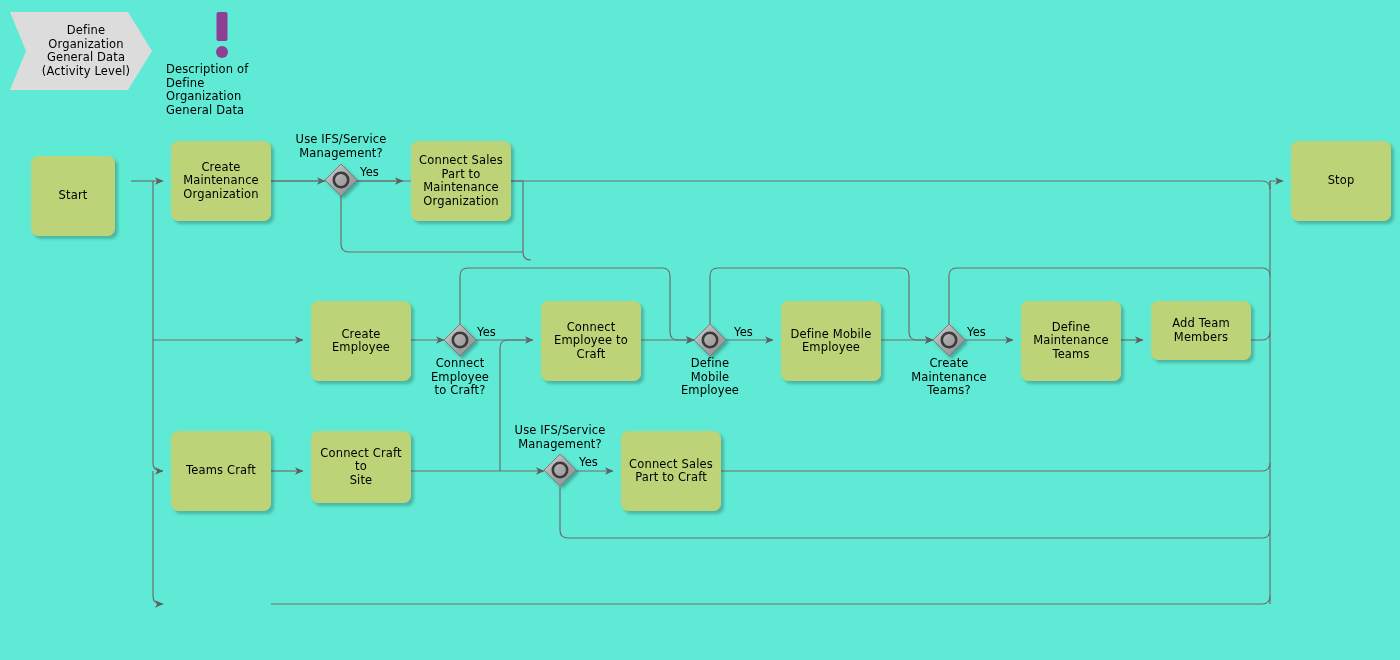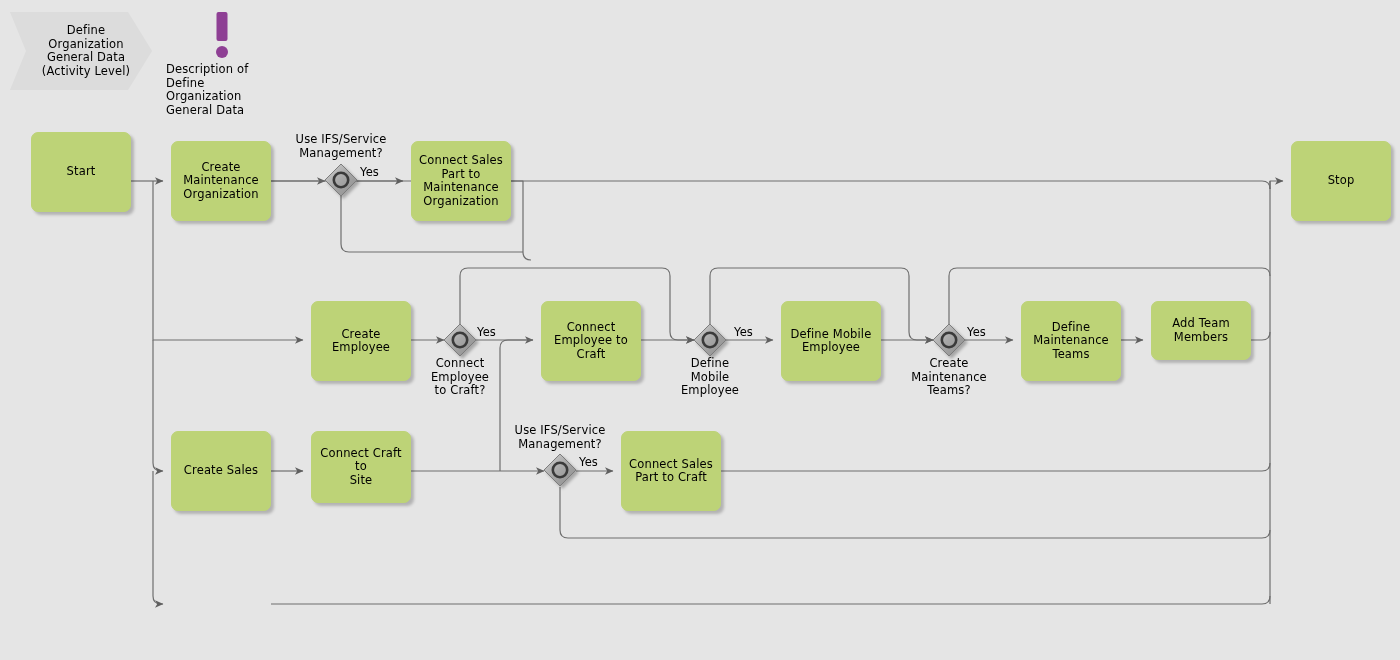--- a/index.html
+++ b/index.html
@@ -4,21 +4,21 @@
 <style>
   html,body{margin:0;padding:0;background:#ffffff;}
   body{
     font-family:"DejaVu Sans","Liberation Sans",sans-serif;
     -webkit-font-smoothing:antialiased;
   }
   #canvas{
     position:relative;
     width:1400px;
     height:660px;
-    background:#e5e5e5;
+    background:#5eead4;
     overflow:hidden;
   }
   svg#wires{
     position:absolute;
     left:0;top:0;
     width:1400px;height:660px;
     pointer-events:none;
   }
   
   .task{
@@ -230,21 +230,21 @@
   <div class="descr">
     <span class="bang">
       <span class="bar"></span>
         <span class="dot"></span>
     </span>
     <span class="descr-text">Description of
 Define Organization
 General Data</span>
   </div>
 
-  <div class="task" style="left:31px;top:132px;width:100px;height:80px;">
+  <div class="task" style="left:31px;top:156px;width:84px;height:80px;">
     <span>Start</span>
   </div>
 
   <div class="task" style="left:171px;top:141px;width:100px;height:80px;">
     <span>Create
 Maintenance
 Organization</span>
   </div>
 
   <div class="task" style="left:411px;top:141px;width:100px;height:80px;">
@@ -279,21 +279,21 @@
 Maintenance
 Teams</span>
   </div>
 
   <div class="task" style="left:1151px;top:301px;width:100px;height:59px;">
     <span>Add Team
 Members</span>
   </div>
 
   <div class="task" style="left:171px;top:431px;width:100px;height:80px;">
-    <span>Create Sales</span>
+    <span>Teams Craft</span>
   </div>
 
   <div class="task" style="left:311px;top:431px;width:100px;height:72px;">
     <span>Connect Craft to
 Site</span>
   </div>
 
   <div class="task" style="left:621px;top:431px;width:100px;height:80px;">
     <span>Connect Sales
 Part to Craft</span>

